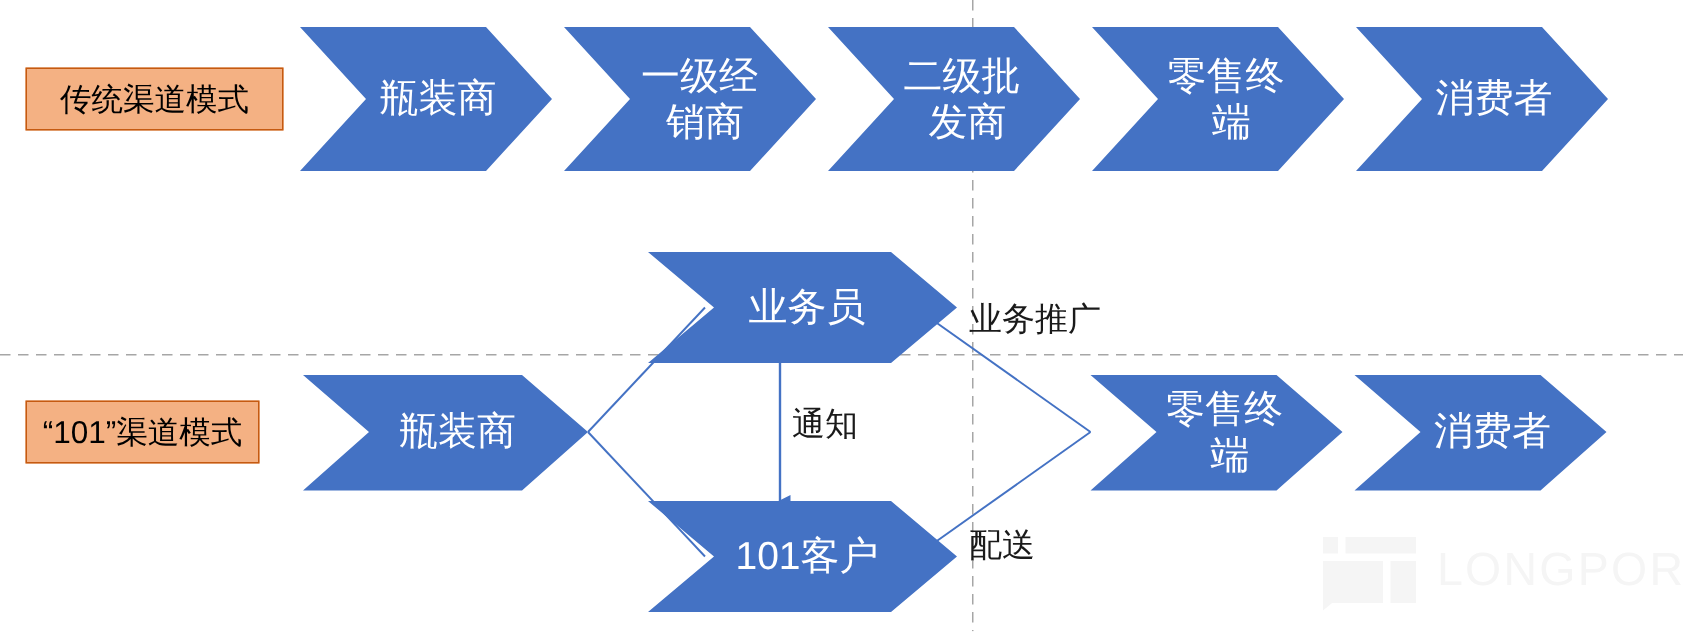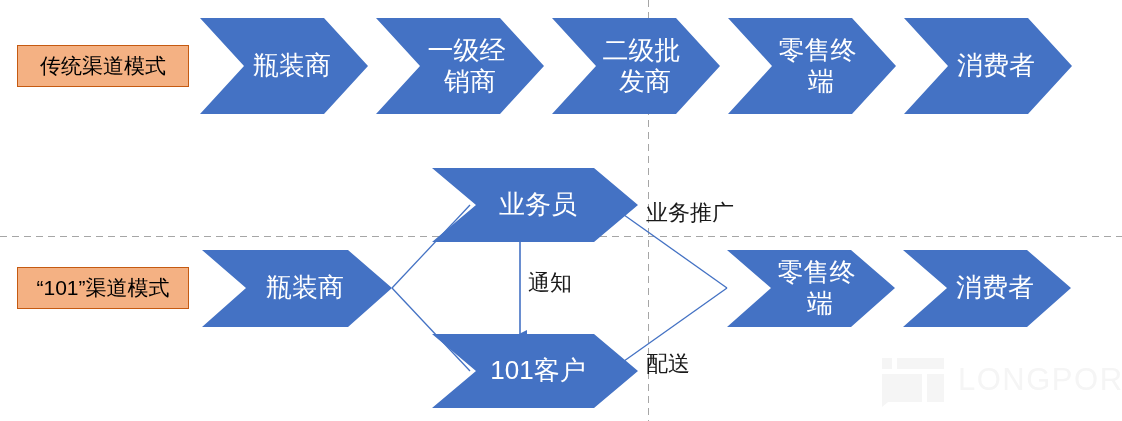--- a/index.html
+++ b/index.html
@@ -201,21 +201,21 @@
     <text class="edge-label" x="646" y="214">业务推广</text>
     <text class="edge-label" x="646" y="365">配送</text>
     <text class="edge-label" x="528" y="284">通知</text>
 
   </svg>
 
   <div class="mode-box" style="left:17px; top:45px; width:172px; height:42px;font-family:Liberation Mono, monospace;">
     <span>传统渠道模式</span>
   </div>
 
-  <div class="mode-box" style="left:17px; top:267px; width:172px; height:42px;">
+  <div class="mode-box" style="left:17px; top:267px; width:156px; height:42px;">
     <span>“101”渠道模式</span>
   </div>
 
   <div class="watermark" style="left:882px; top:358px;">
     <span class="wm-mark">
       <span class="wm-bar-a"></span>
       <span class="wm-bar-b"></span>
       <span class="wm-block-a"></span>
       <span class="wm-tail"></span>
       <span class="wm-block-b"></span>

